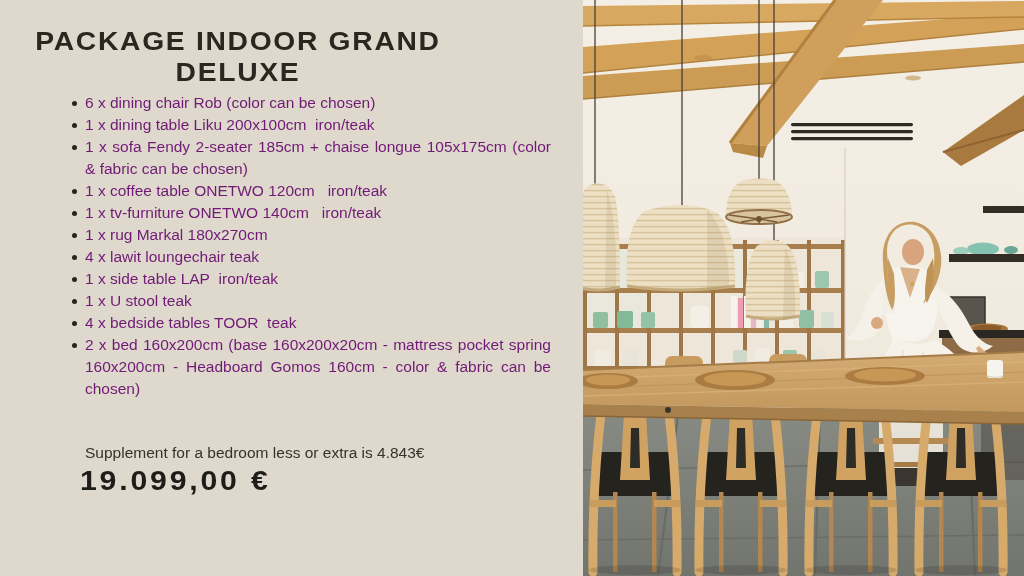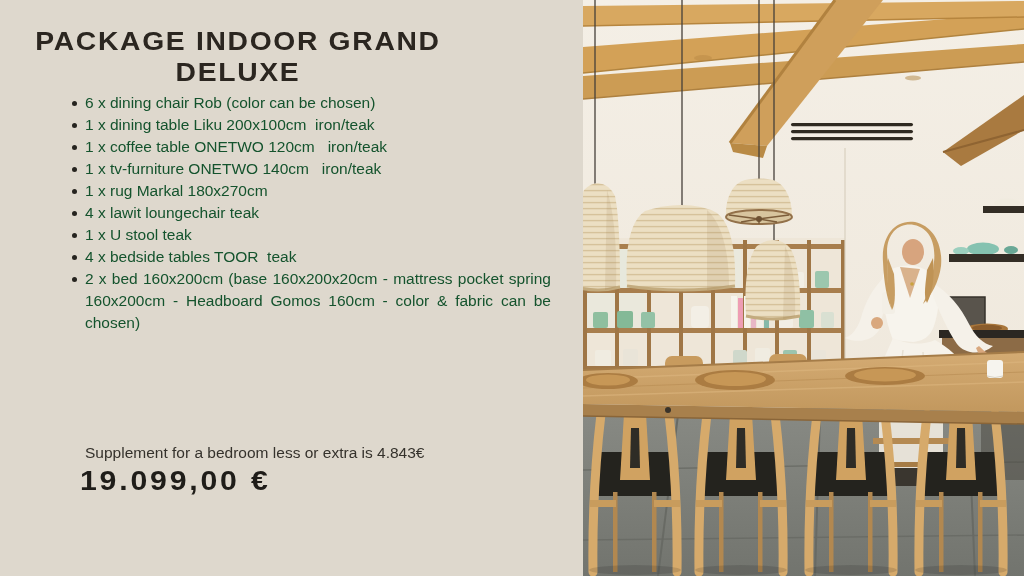--- a/index.html
+++ b/index.html
@@ -3,21 +3,21 @@
 <meta charset="utf-8">
 <style>
   html,body{margin:0;padding:0;}
   body{width:1024px;height:576px;overflow:hidden;background:#ded8cd;font-family:"Liberation Sans",sans-serif;}
   .slide{position:relative;width:1024px;height:576px;}
   .left-panel{position:absolute;left:0;top:0;width:583px;height:428px;background:#ded8cd;}
   .title{position:absolute;top:26px;left:0;width:476px;text-align:center;color:#2b2620;
          font-weight:800;font-size:25px;line-height:31px;letter-spacing:1.5px;
          transform:scaleX(1.13);transform-origin:center top;}
   .items{position:absolute;top:92px;left:85px;width:466px;margin:0;padding:0;list-style:none;
-         color:#14532d;font-size:15.5px;line-height:22px;}
+         color:#701a75;font-size:15.5px;line-height:22px;}
   .items li{position:relative;text-align:justify;}
   .items li::before{content:"";position:absolute;left:-13px;top:8.5px;width:5px;height:5px;border-radius:50%;background:#26241f;}
   .supplement{position:absolute;top:444px;left:85px;font-size:15.5px;color:#35322c;}
   .price{position:absolute;top:466px;left:80px;font-size:27px;font-weight:800;letter-spacing:2.5px;
          color:#1f1d19;transform:scaleX(1.12);transform-origin:left top;}
   .photo{position:absolute;left:583px;top:0;width:441px;height:576px;}
   .photo svg{display:block;}
 </style>
 </head>
 <body>
@@ -25,24 +25,26 @@
 <div class="slide">
 
   <div class="left-panel">
     <div class="title">
       <div>PACKAGE INDOOR GRAND</div>
       <div>DELUXE</div>
     </div>
     <ul class="items">
       <li>6 x dining chair Rob (color can be chosen)</li>
       <li>1 x dining table Liku 200x100cm&nbsp; iron/teak</li>
+      <li>1 x sofa Fendy 2-seater 185cm + chaise longue 105x175cm (color &amp; fabric can be chosen)</li>
       <li>1 x coffee table ONETWO 120cm&nbsp;&nbsp; iron/teak</li>
       <li>1 x tv-furniture ONETWO 140cm&nbsp;&nbsp; iron/teak</li>
       <li>1 x rug Markal 180x270cm</li>
       <li>4 x lawit loungechair teak</li>
+      <li>1 x side table LAP&nbsp; iron/teak</li>
       <li>1 x U stool teak</li>
       <li>4 x bedside tables TOOR&nbsp; teak</li>
       <li>2 x bed 160x200cm (base 160x200x20cm - mattress pocket spring 160x200cm - Headboard Gomos 160cm - color &amp; fabric can be chosen)</li>
     </ul>
     <div class="supplement">Supplement for a bedroom less or extra is 4.843€</div>
     <div class="price">19.099,00 €</div>
   </div>
 
   <div class="photo">
     <svg width="441" height="576" viewBox="0 0 441 576" xmlns="http://www.w3.org/2000/svg">

